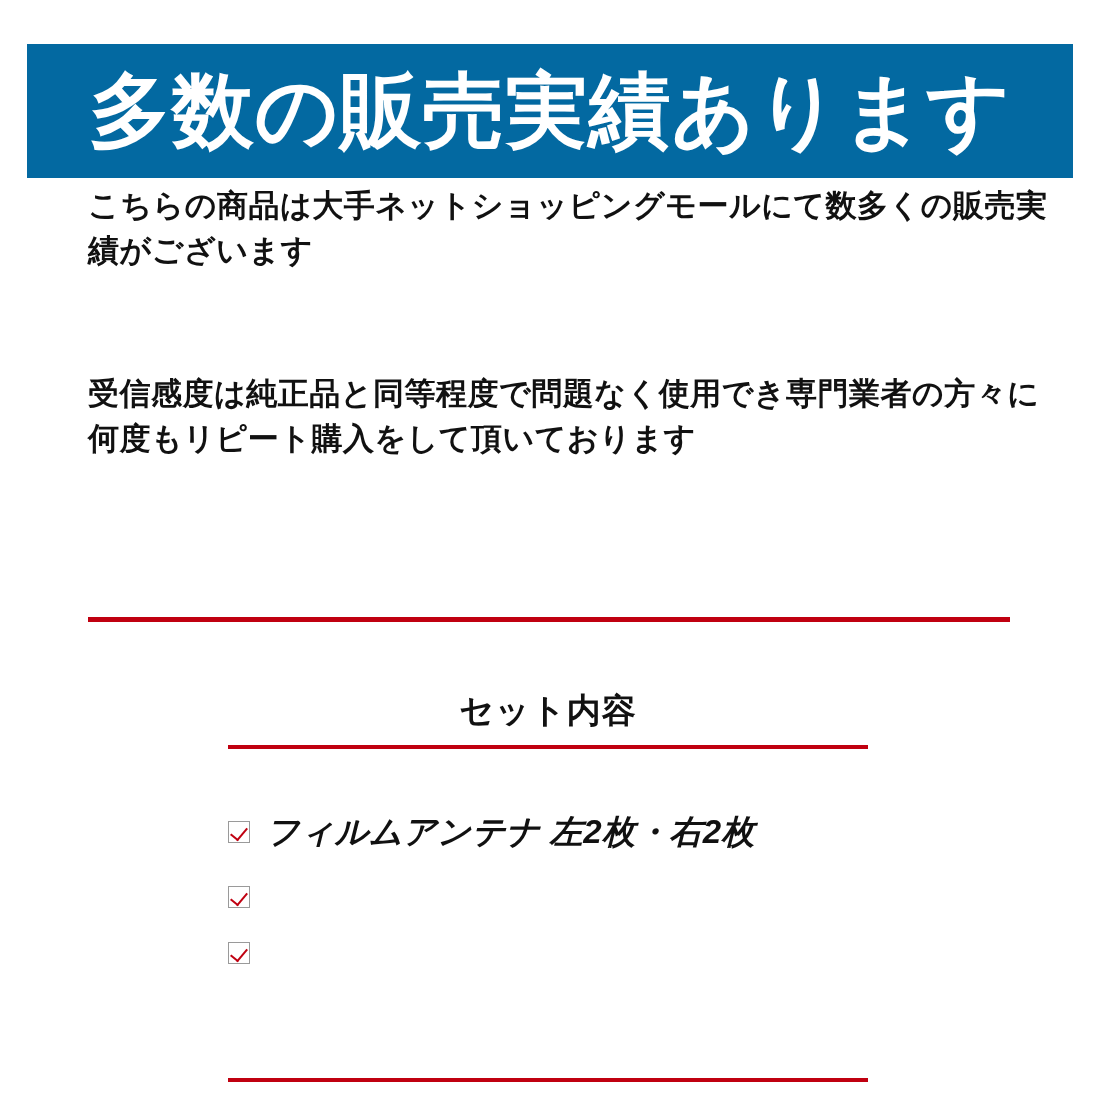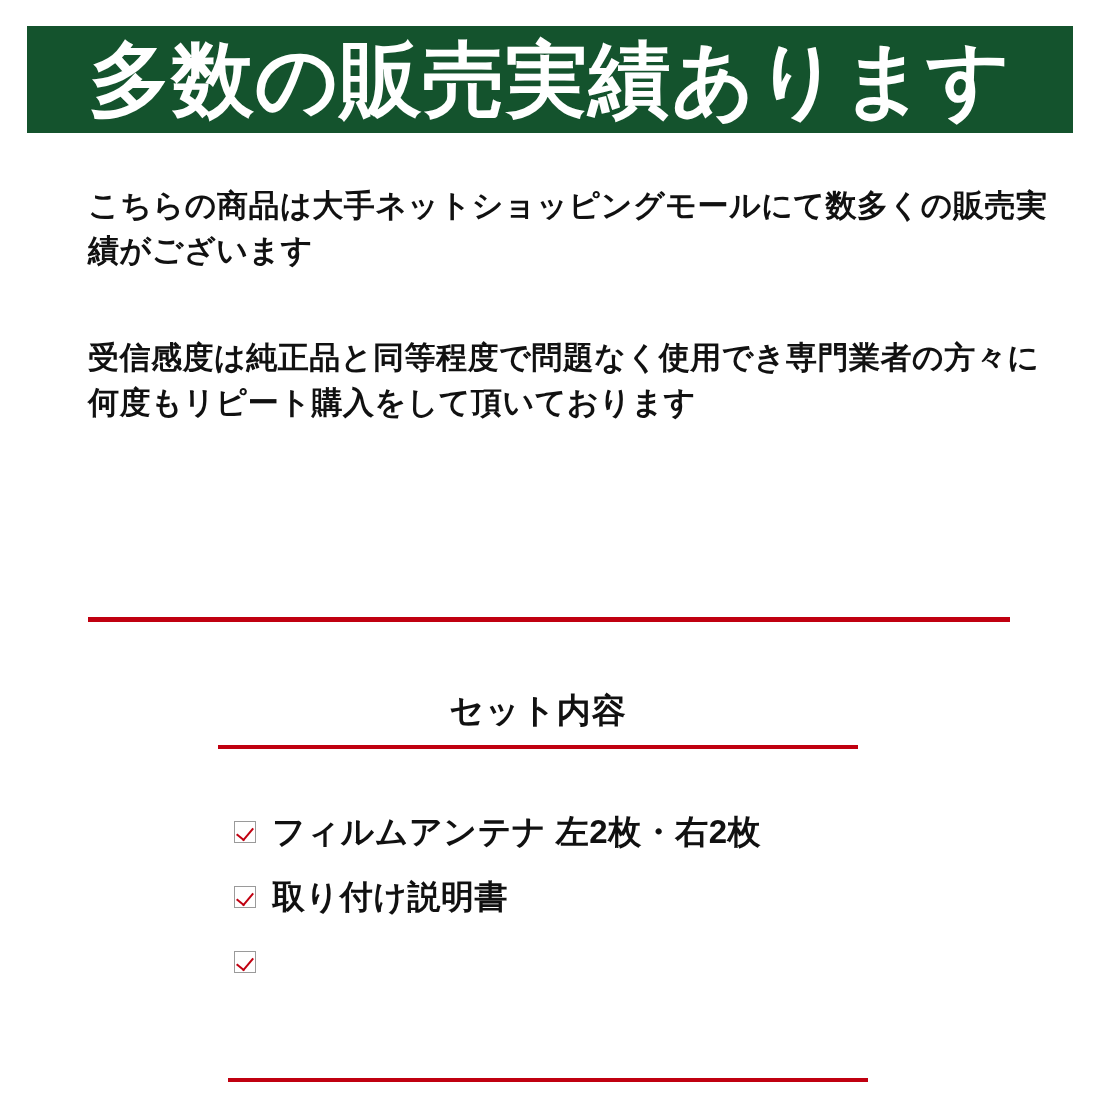--- a/index.html
+++ b/index.html
@@ -19,24 +19,24 @@
     position: relative;
     width: 1100px;
     height: 1100px;
     box-sizing: border-box;
   }
 
   
   .banner {
     position: absolute;
     left: 27px;
-    top: 26px;
+    top: 44px;
     width: 1046px;
-    height: 107px;
-    background: #14532d;
+    height: 134px;
+    background: #0369a1;
     display: flex;
     align-items: center;
     justify-content: center;
     box-sizing: border-box;
   }
   .banner-title {
     color: #ffffff;
     font-size: 82px;
     font-weight: bold;
     letter-spacing: 1px;
@@ -52,60 +52,61 @@
     width: 960px;
   }
   .para {
     font-size: 31px;
     font-weight: bold;
     line-height: 1.45;
     color: #111111;
     letter-spacing: 0.5px;
   }
   .para + .para {
-    margin-top: 62px;
+    margin-top: 98px;
   }
 
   
   .divider-full {
     position: absolute;
     left: 88px;
     top: 617px;
     width: 922px;
     height: 5px;
     background: #c00010;
   }
 
   
   .set-section {
     position: absolute;
-    left: 218px;
+    left: 228px;
     top: 690px;
     width: 640px;
   }
   .set-heading {
     text-align: center;
     font-size: 34px;
     font-weight: bold;
     color: #111111;
     letter-spacing: 1px;
     line-height: 1.2;
   }
   .set-rule {
     margin-top: 14px;
     width: 640px;
     height: 4px;
     background: #c00010;
   }
 
   .set-list {
-    margin: 16px;
+    margin: 0;
     padding: 0;
     list-style: none;
     margin-top: 62px;
+    font-style: italic;
   }
   .set-item {
     display: flex;
     align-items: flex-start;
     margin-bottom: 24px;
   }
   .check-box {
     flex: 0 0 auto;
     width: 22px;
     height: 22px;
@@ -164,21 +165,20 @@
     <div class="set-heading">セット内容</div>
     <div class="set-rule"></div>
 
     <ul class="set-list">
       <li class="set-item">
         <span class="check-box"></span>
         <span class="item-label">フィルムアンテナ 左2枚・右2枚</span>
       </li>
       <li class="set-item">
         <span class="check-box"></span>
-        <span class="item-label">取り付け説明書</span>
       </li>
       <li class="set-item">
         <span class="check-box"></span>
       </li>
     </ul>
   </div>
 
   <div class="set-rule-bottom"></div>
 
 </div>

